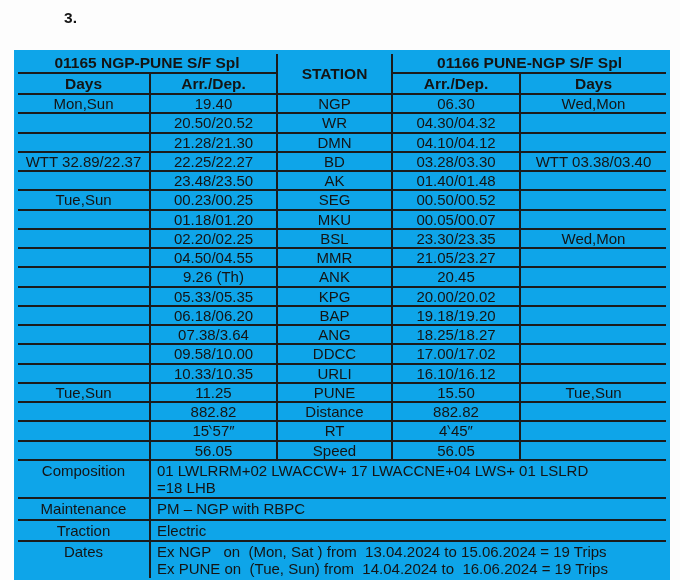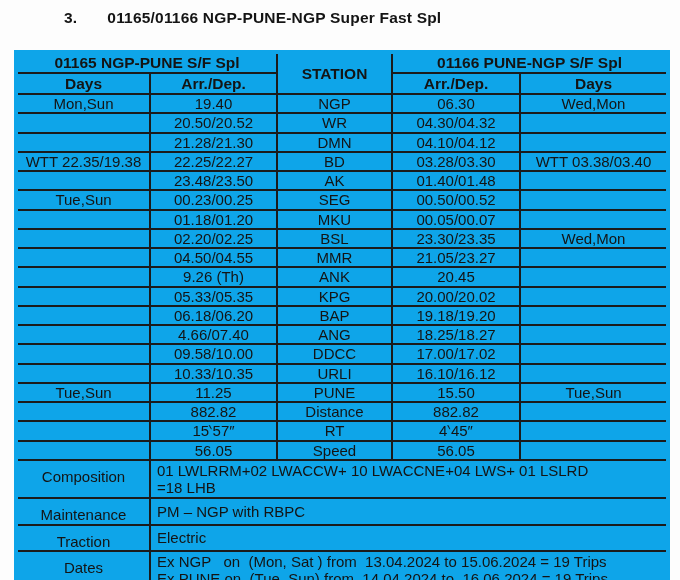--- a/index.html
+++ b/index.html
@@ -54,31 +54,30 @@
   tbody.info td {
     height: 19px;
     white-space: pre-wrap;
   }
   tbody.info td.val {
     text-align: left;
     padding: 1px 6px;
   }
   tbody.info td.lbl {
     vertical-align: top;
-    padding-top: 7px;
+    padding-top: 1px;
   }
 </style>
 </head>
 <body>
 
 <div class="page">
 
   <div class="title">
     <span class="num">3.</span>
-    <span>01165/01166 NGP-PUNE-NGP Super Fast Spl</span>
   </div>
 
   <table class="tt">
     <colgroup>
       <col style="width:134px">
       <col style="width:127px">
       <col style="width:115px">
       <col style="width:128px">
       <col style="width:148px">
     </colgroup>
@@ -111,21 +110,21 @@
           <td>&nbsp;</td>
         </tr>
         <tr>
           <td>&nbsp;</td>
           <td>21.28/21.30</td>
           <td>DMN</td>
           <td>04.10/04.12</td>
           <td>&nbsp;</td>
         </tr>
         <tr>
-          <td>WTT 22.35/19.38</td>
+          <td>WTT 32.89/22.37</td>
           <td>22.25/22.27</td>
           <td>BD</td>
           <td>03.28/03.30</td>
           <td>WTT 03.38/03.40</td>
         </tr>
         <tr>
           <td>&nbsp;</td>
           <td>23.48/23.50</td>
           <td>AK</td>
           <td>01.40/01.48</td>
@@ -175,21 +174,21 @@
         </tr>
         <tr>
           <td>&nbsp;</td>
           <td>06.18/06.20</td>
           <td>BAP</td>
           <td>19.18/19.20</td>
           <td>&nbsp;</td>
         </tr>
         <tr>
           <td>&nbsp;</td>
-          <td>4.66/07.40</td>
+          <td>07.38/3.64</td>
           <td>ANG</td>
           <td>18.25/18.27</td>
           <td>&nbsp;</td>
         </tr>
         <tr>
           <td>&nbsp;</td>
           <td>09.58/10.00</td>
           <td>DDCC</td>
           <td>17.00/17.02</td>
           <td>&nbsp;</td>
@@ -226,21 +225,21 @@
           <td>&nbsp;</td>
           <td>56.05</td>
           <td>Speed</td>
           <td>56.05</td>
           <td>&nbsp;</td>
         </tr>
       </tbody>
     <tbody class="info" id="info-body">
         <tr>
           <td class="lbl">Composition</td>
-          <td class="val" colspan="4"><div>01 LWLRRM+02 LWACCW+ 10 LWACCNE+04 LWS+ 01 LSLRD</div><div>=18 LHB</div></td>
+          <td class="val" colspan="4"><div>01 LWLRRM+02 LWACCW+ 17 LWACCNE+04 LWS+ 01 LSLRD</div><div>=18 LHB</div></td>
         </tr>
         <tr>
           <td class="lbl">Maintenance</td>
           <td class="val" colspan="4"><div>PM – NGP with RBPC</div></td>
         </tr>
         <tr>
           <td class="lbl">Traction</td>
           <td class="val" colspan="4"><div>Electric</div></td>
         </tr>
         <tr>

